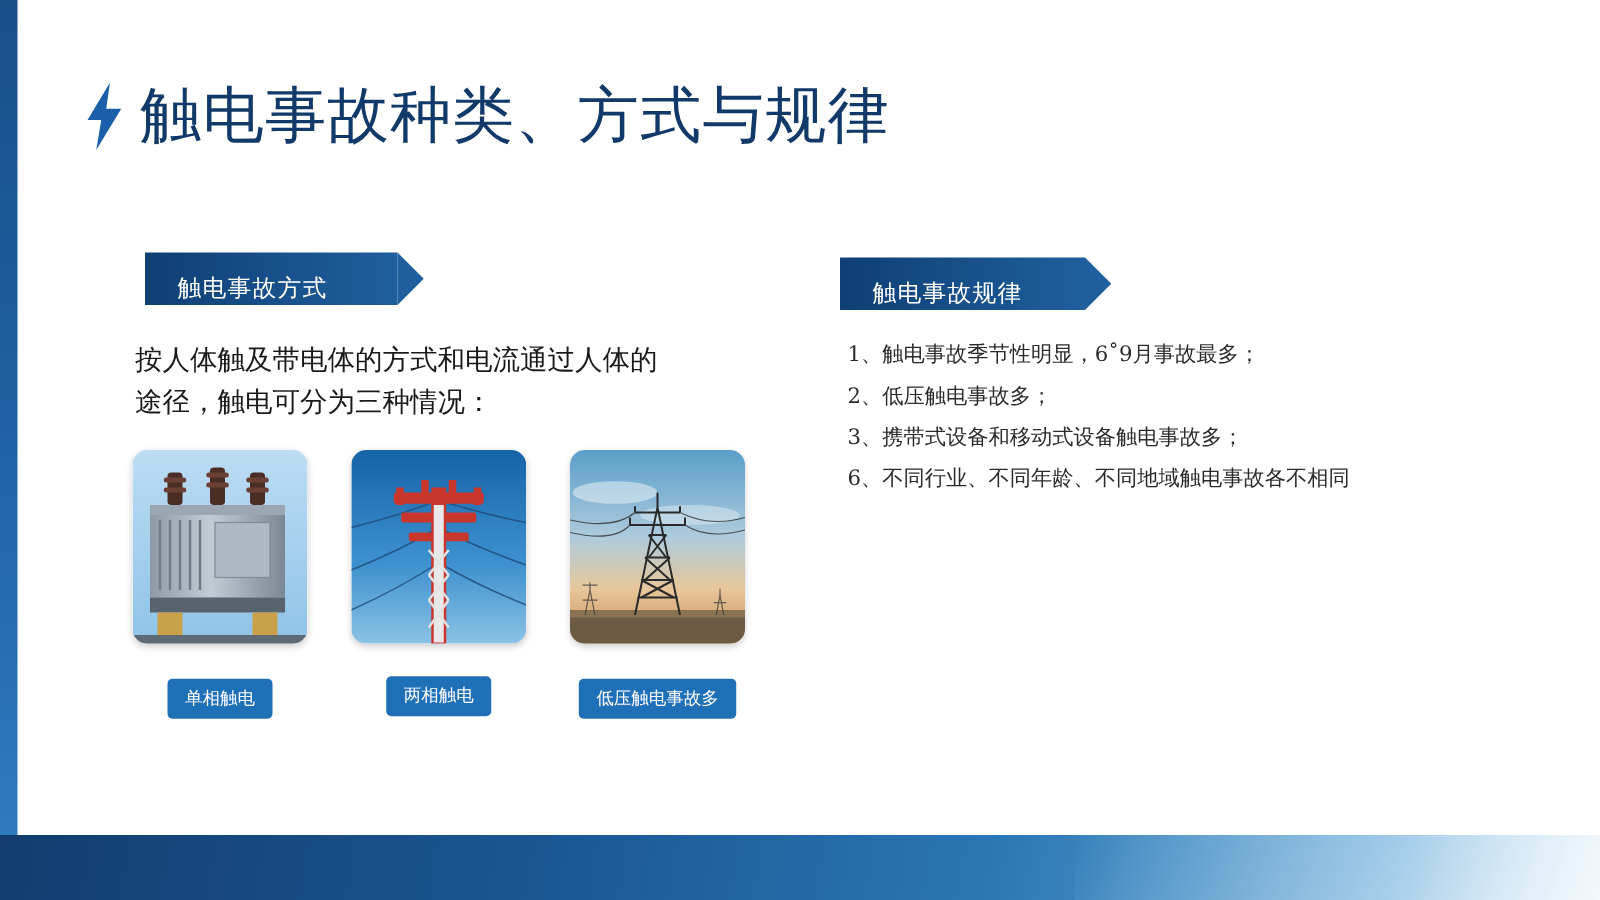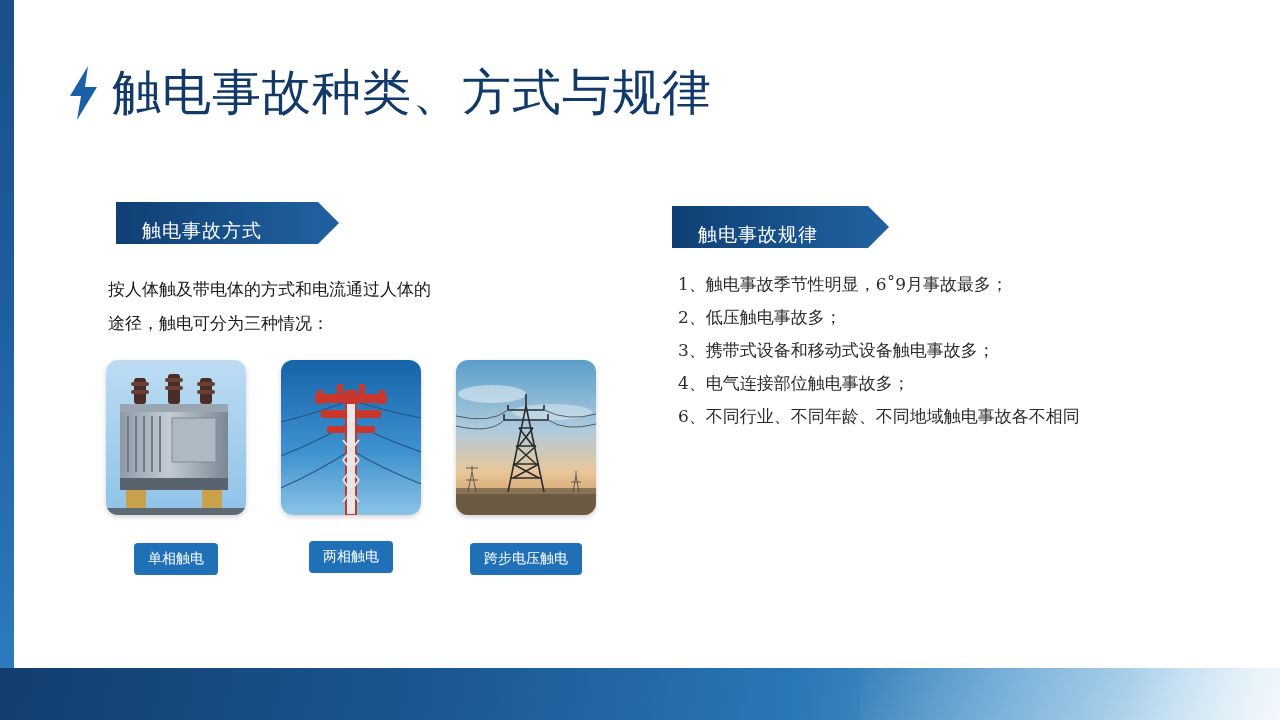--- a/index.html
+++ b/index.html
@@ -101,21 +101,21 @@
     top: 206px;
     width: 196px;
   }
 
   
   .left-desc {
     position: absolute;
     left: 108px;
     top: 272px;
     width: 430px;
-    font-size: 17px;
+    font-size: 22px;
     line-height: 34px;
     color: #1a1a1a;
     font-family: "DejaVu Serif", "Liberation Serif", serif;
   }
 
   
   .cards {
     position: absolute;
     left: 106px;
     top: 360px;
@@ -326,32 +326,31 @@
 
         <g stroke="#2f2f2f" stroke-width="0.9" fill="none" opacity="0.8">
           <path d="M0 66 Q35 74 48 60"></path>
           <path d="M92 60 Q110 72 140 64"></path>
           <path d="M0 56 Q35 64 52 50"></path>
           <path d="M88 50 Q112 62 140 54"></path>
         </g>
       </svg>
     </div>
     <div class="pill-wrap">
-      <span class="pill">跨步电压触电</span>
+      <span class="pill">低压触电事故多</span>
     </div>
   </div>
 </div>
 
 <div class="banner" id="banner-right">
   <span>触电事故规律</span>
 </div>
 
 <div class="right-list">
   <ul>
     <li>1、触电事故季节性明显，6˚9月事故最多；</li>
     <li>2、低压触电事故多；</li>
     <li>3、携带式设备和移动式设备触电事故多；</li>
-    <li>4、电气连接部位触电事故多；</li>
     <li>6、不同行业、不同年龄、不同地域触电事故各不相同</li>
   </ul>
 </div>
 
 <div class="bottom-band"></div>
 
 </body></html>

